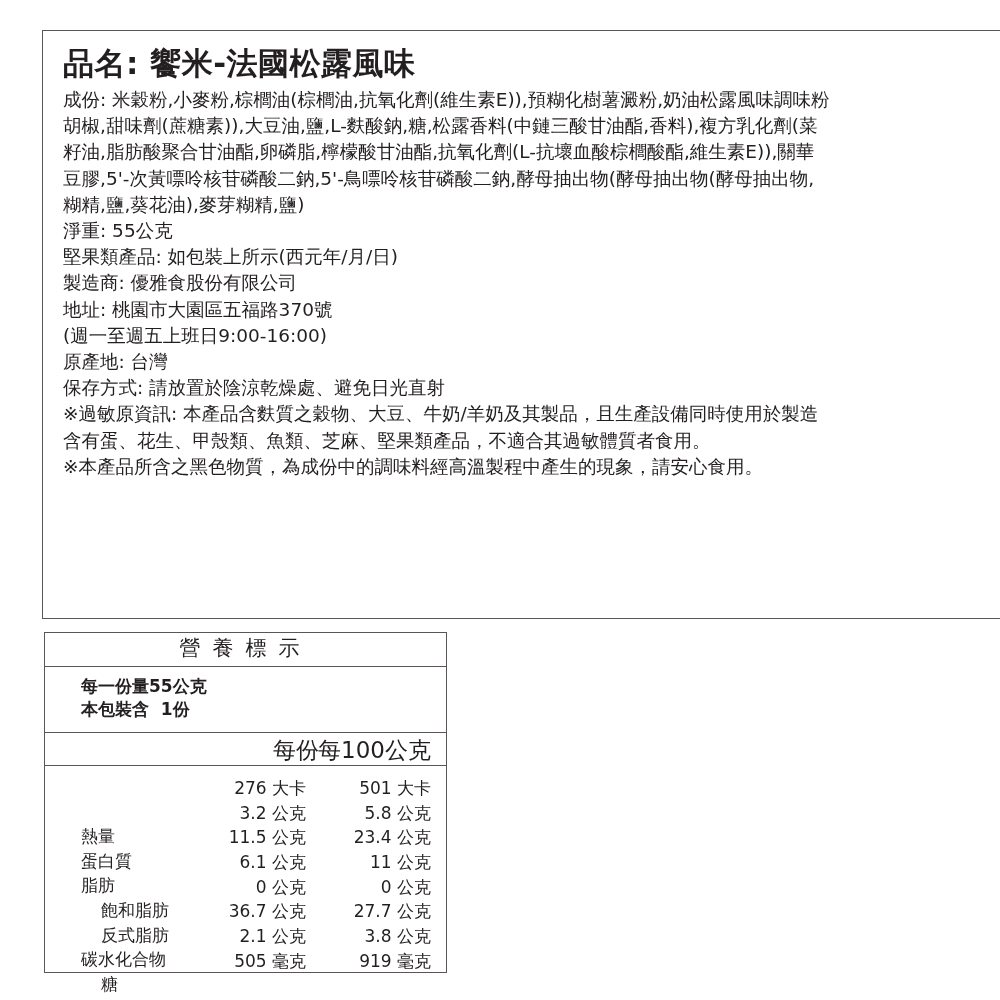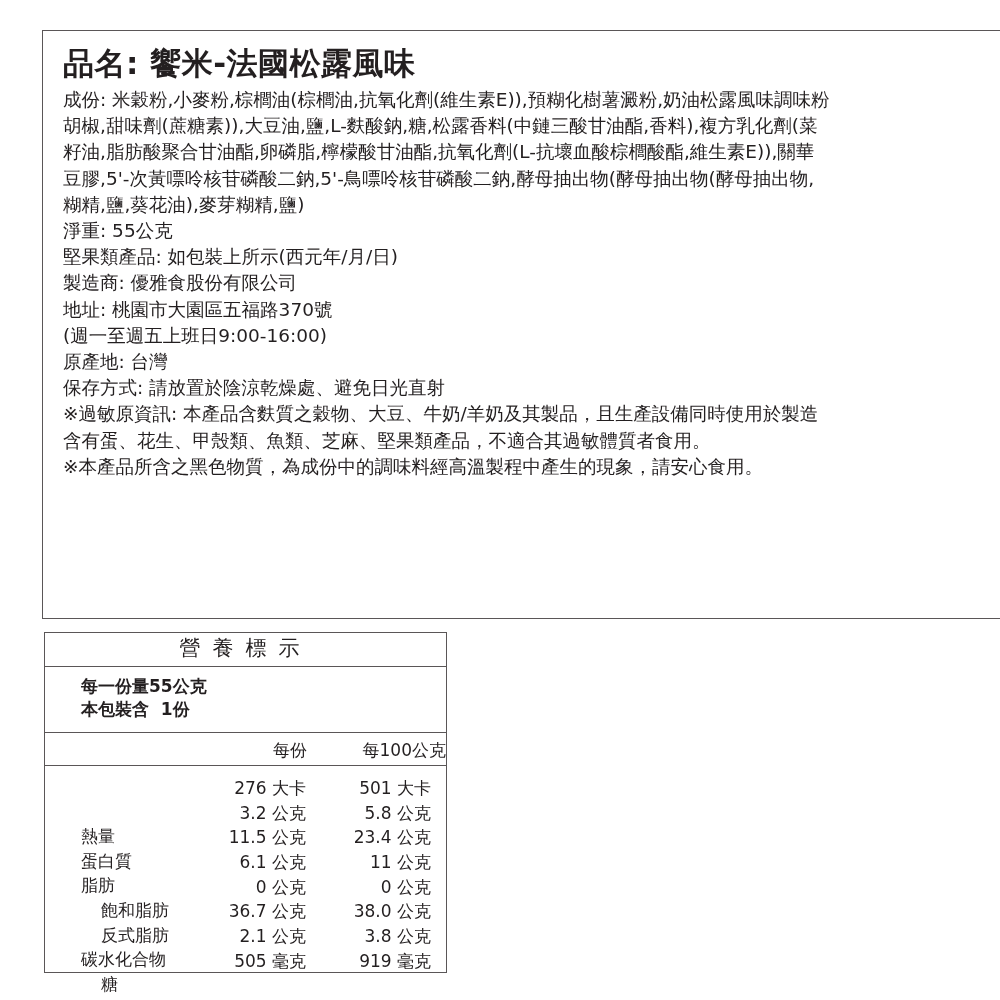--- a/index.html
+++ b/index.html
@@ -8,21 +8,21 @@
   .info-box { position: absolute; left: 42px; top: 30px; width: 988px; height: 589px;
               border: 1.5px solid #5a5657; box-sizing: border-box; padding: 10px 0 0 20px; }
   .title { font-size: 31px; font-weight: bold; line-height: 44px; letter-spacing: 0.5px; margin: 0 0 2px 0; }
   .line { font-size: 18.5px; line-height: 26.2px; margin: 0; white-space: nowrap; }
   .nut-box { position: absolute; left: 44px; top: 632px; width: 403px; height: 341px;
              border: 1.5px solid #5a5657; box-sizing: border-box; }
   .nut-head { height: 33px; border-bottom: 1.5px solid #5a5657; text-align: center;
               font-size: 21px; line-height: 33px; letter-spacing: 12px; font-family: Liberation Mono, monospace; }
   .nut-serving { height: 57px; border-bottom: 1.5px solid #5a5657; padding: 8px 0 0 36px; box-sizing: content-box; font-weight: bold; }
   .nut-serving div { font-size: 17px; line-height: 23px; }
-  .nut-cols { height: 32px; border-bottom: 1.5px solid #5a5657; position: relative; font-size: 17px; line-height: 34px; }
+  .nut-cols { height: 32px; border-bottom: 1.5px solid #5a5657; position: relative; font-size: 23px; line-height: 34px; }
   .nut-cols span { position: absolute; }
   .nut-rows { padding-top: 10px; }
   .nut-row { position: relative; height: 24.7px; font-size: 17px; line-height: 24.7px; }
   .nut-row .n { position: absolute; left: 36px; margin-top: 48px; }
   .nut-row .n.indent { left: 56px; }
   .nut-row .v1 { position: absolute; right: 140px; }
   .nut-row .v2 { position: absolute; right: 15px; }
 </style>
 </head>
 <body>
@@ -49,21 +49,21 @@
 </div>
 
 <div class="nut-box">
   <div class="nut-head">營養標示</div>
   <div class="nut-serving">
     <div>每一份量55公克</div>
     <div style="white-space:pre">本包裝含  1份</div>
   </div>
   <div class="nut-cols">
     <span style="left:228px">每份</span>
-    <span style="right:0">每100公克</span>
+    <span style="right:15px">每100公克</span>
   </div>
   <div class="nut-rows">
     <div class="nut-row">
       <span class="n">熱量</span>
       <span class="v1">276 大卡</span>
       <span class="v2">501 大卡</span>
     </div>
     <div class="nut-row">
       <span class="n">蛋白質</span>
       <span class="v1">3.2 公克</span>
@@ -80,21 +80,21 @@
       <span class="v2">11 公克</span>
     </div>
     <div class="nut-row">
       <span class="n indent">反式脂肪</span>
       <span class="v1">0 公克</span>
       <span class="v2">0 公克</span>
     </div>
     <div class="nut-row">
       <span class="n">碳水化合物</span>
       <span class="v1">36.7 公克</span>
-      <span class="v2">38.0 公克</span>
+      <span class="v2">27.7 公克</span>
     </div>
     <div class="nut-row">
       <span class="n indent">糖</span>
       <span class="v1">2.1 公克</span>
       <span class="v2">3.8 公克</span>
     </div>
     <div class="nut-row">
       <span class="n">鈉</span>
       <span class="v1">505 毫克</span>
       <span class="v2">919 毫克</span>

